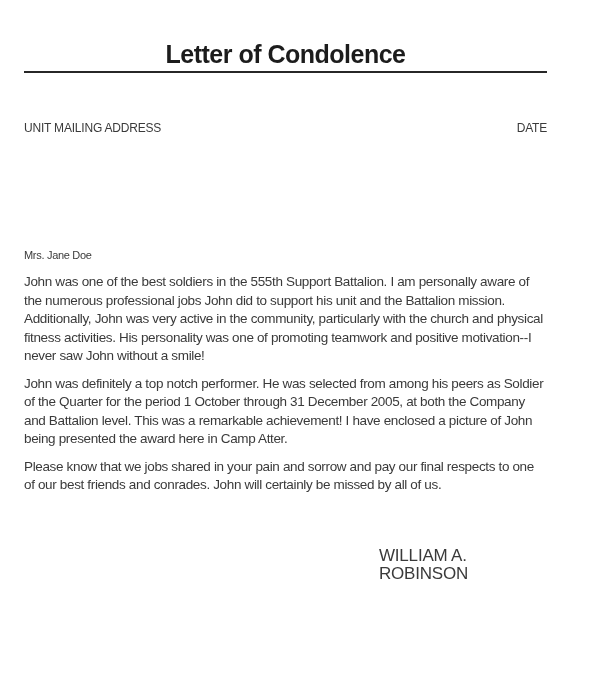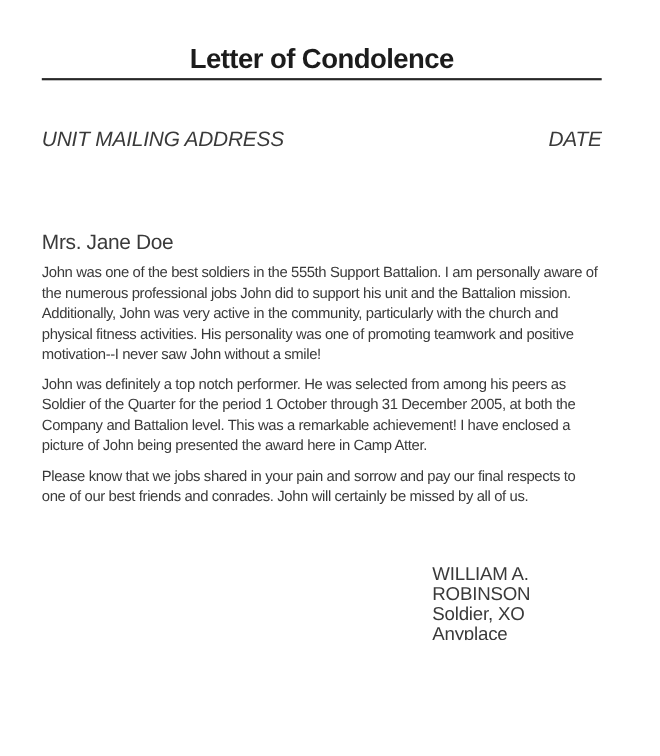--- a/index.html
+++ b/index.html
@@ -5,21 +5,21 @@
   html, body {
     margin: 0;
     padding: 0;
     background: #ffffff;
   }
   .page {
     position: relative;
     width: 600px;
     height: 582px;
     box-sizing: border-box;
-    padding: 39px 53px 0 38px;
+    padding: 39px 53px 0 24px;
     background: #ffffff;
     font-family: "Liberation Sans", sans-serif;
     color: #3a3a3a;
     overflow: hidden;
   }
   .letter-header {
     border-bottom: 2px solid #272727;
     padding-bottom: 2px;
   }
   .letter-title {
@@ -29,29 +29,28 @@
     line-height: 30px;
     text-align: center;
     color: #1c1c1c;
     letter-spacing: -0.5px;
   }
   .meta-row {
     display: flex;
     justify-content: space-between;
     align-items: flex-end;
     margin-top: 46px;
-    font-size: 19px;
+    font-size: 12px;
     line-height: 18.5px;
     letter-spacing: -0.2px;
     color: #3a3a3a;
-    font-style: italic;
   }
   .recipient {
-    margin-top: 74px;
-    font-size: 19px;
+    margin-top: 108px;
+    font-size: 11px;
     line-height: 18.5px;
     letter-spacing: -0.3px;
   }
   .letter-body {
     margin-top: 9px;
   }
   .letter-body p {
     margin: 0 0 9px 0;
     font-size: 13.5px;
     line-height: 18.5px;

